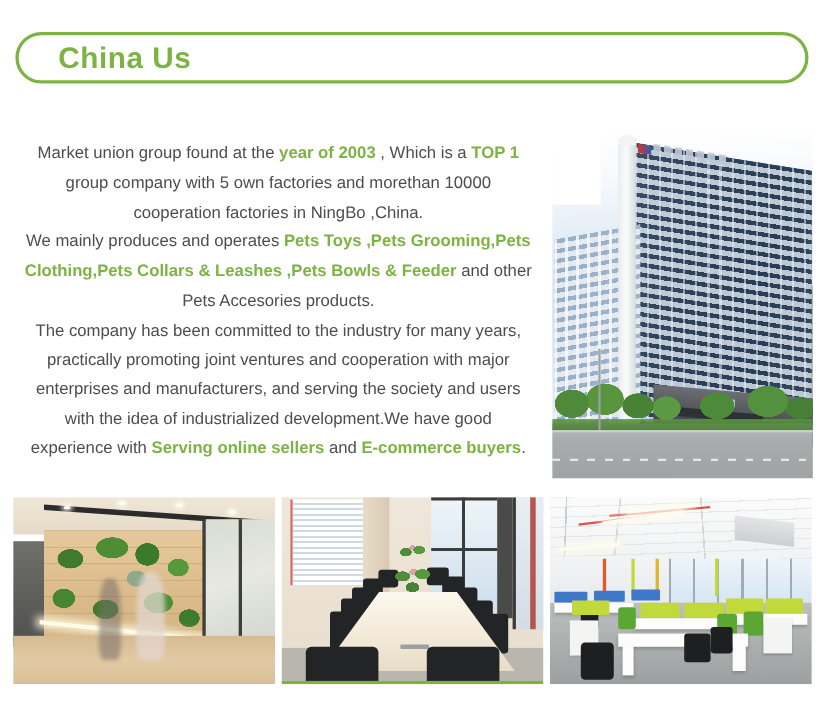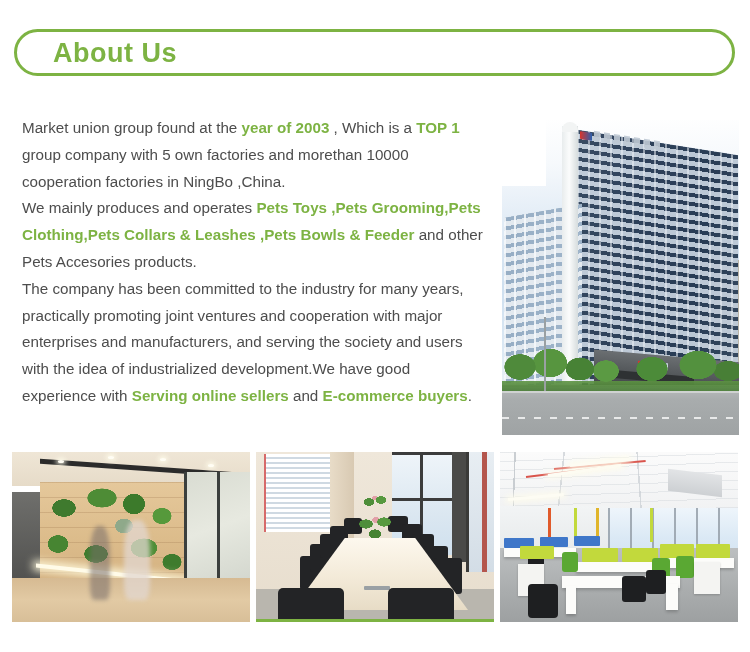--- a/index.html
+++ b/index.html
@@ -37,26 +37,26 @@
     font-weight: bold;
     color: #7db343;
     letter-spacing: 0.5px;
     white-space: nowrap;
   }
 
   
   .about-text {
     position: absolute;
     left: 22px;
-    top: 115px;
+    top: 127px;
     width: 462px;
     font-size: 15.2px;
     line-height: 26.8px;
     color: #4d4d4d;
-    text-align: left;
+    text-align: center;
   }
   .about-text .hl {
     color: #7db343;
     font-weight: bold;
   }
   .about-text p {
     margin: 0;
   }
 
   
@@ -480,21 +480,21 @@
   }
   .off-divider.blue { background: #3f77c9; }
   .off-chair { position: absolute; background: #1e1f21; border-radius: 3px; }
   .off-chair.green { background: #5aa833; }
   .off-ped { position: absolute; background: #f4f4f2; box-shadow: 0 1px 2px rgba(0,0,0,.2); }
 </style>
 </head>
 <body>
 
 <div class="header-wrap">
-  <div class="header-title">About Us</div>
+  <div class="header-title">China Us</div>
 </div>
 
 <div class="about-text">
   <p><span>Market union group found at the </span><span class="hl">year of 2003</span><span> , Which is a </span><span class="hl">TOP 1</span><span> group company with 5 own factories and morethan 10000 cooperation factories in NingBo ,China.</span><br><span>We mainly produces and operates </span><span class="hl">Pets Toys ,Pets Grooming,Pets Clothing,Pets Collars &amp; Leashes ,Pets Bowls &amp; Feeder</span><span> and other Pets Accesories products.</span><br><span>The company has been committed to the industry for many years, practically promoting joint ventures and cooperation with major enterprises and manufacturers, and serving the society and users with the idea of industrialized development.</span><span>We have good experience with </span><span class="hl">Serving online sellers</span><span> and </span><span class="hl">E-commerce buyers</span><span>.</span></p>
 </div>
 
 <div class="photo" id="photo-building" title="Modern multi-storey glass office tower with corporate signage on roof, trees and road in front">
   <div class="bld-sky"></div>
   <div class="bld-cut-tl"></div>
   <div class="bld-far"></div>

